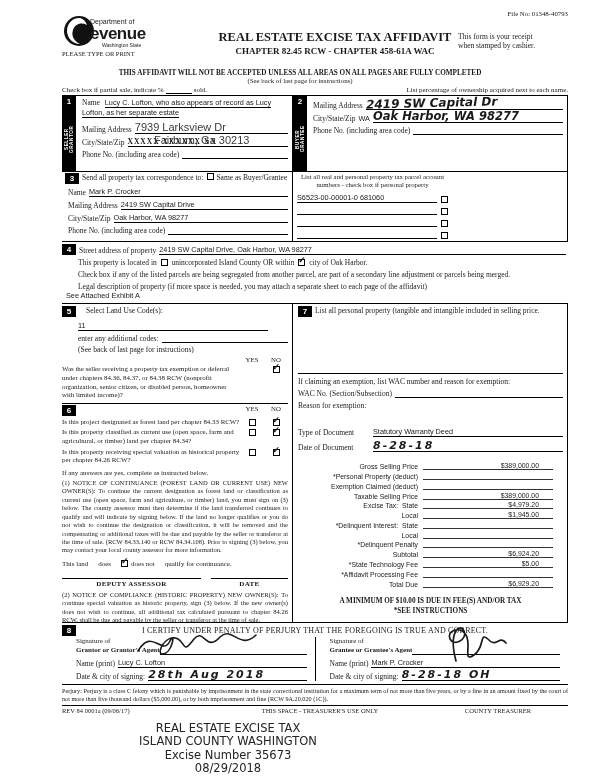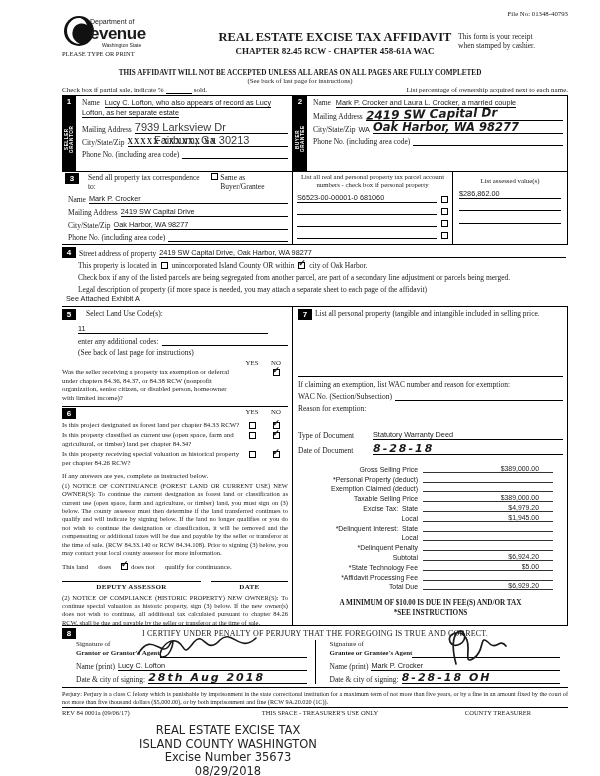--- a/index.html
+++ b/index.html
@@ -55,21 +55,21 @@
   .nameblock { margin:1px 2px 0 3px; line-height:1.35; }
   .city-struck { font-weight:bold; letter-spacing:1px; }
   .overlay-ga { position:absolute; left:92px; top:38px; z-index:3; font-family:"Liberation Sans",sans-serif;
                 font-size:11px; color:#3a3a3a; white-space:nowrap; }
 
   
   .rowB { display:flex; border-bottom:1px solid #000; min-height:50px; border-right:1px solid #000; }
   .box3 { flex:0 0 230px; display:flex; }
   .box3 .fields { padding-top:0; }
   .b3head { display:flex; align-items:flex-start; margin-top:1px; }
-  .b3head .txt { margin-left:9px; }
+  .b3head .txt { margin-left:3px; }
   .parcelbox { flex:0 0 160px; border-left:1px solid #000; padding:1px 4px 2px; }
   .parcelhead { text-align:center; font-size:6.8px; line-height:1.2; }
   .prow { display:flex; align-items:flex-end; margin-top:4px; }
   .prow .pline { flex:1; border-bottom:1px solid #000; min-height:8px; }
   .prow .cb { margin-left:4px; }
   .assessbox { flex:1; border-left:1px solid #000; padding:1px 6px 2px; }
   .assesshead { text-align:center; font-size:6.8px; margin-top:4px; }
   .arow { border-bottom:1px solid #000; min-height:8px; margin-top:4.5px; }
 
   
@@ -230,24 +230,20 @@
 
       <div class="pbox box2">
         <div class="sidecol">
           <span class="tab">2</span>
           <div class="vstrip">
             <span class="vtxt">BUYER</span>
             <span class="vtxt">GRANTEE</span>
           </div>
         </div>
         <div class="fields">
-          <div class="nameblock">
-            <span class="lbl">Name</span>
-            <span class="uval typed">Mark P. Crocker and Laura L. Crocker, a married couple</span>
-          </div>
           <div class="frow">
             <span class="lbl">Mailing Address</span>
             <span class="fill"><span class="hw" style="font-size:12px;transform:rotate(-1.5deg);display:inline-block">2419 SW Capital Dr</span></span>
           </div>
           <div class="frow">
             <span class="lbl">City/State/Zip</span>
             <span class="typed" style="margin-right:3px">WA</span>
             <span class="fill"><span class="hw" style="font-size:11.5px;display:inline-block">Oak Harbor, WA 98277</span></span>
           </div>
           <div class="frow">
@@ -300,26 +296,20 @@
         <div class="prow">
           <span class="pline"></span>
           <span class="cb"></span>
         </div>
         <div class="prow">
           <span class="pline"></span>
           <span class="cb"></span>
         </div>
       </div>
 
-      <div class="assessbox">
-        <div class="assesshead">List assessed value(s)</div>
-        <div class="arow typed">$286,862.00</div>
-        <div class="arow"></div>
-        <div class="arow"></div>
-      </div>
     </div>
 
     <div class="box4">
       <div class="b4line1">
         <span class="tab">4</span>
         <span class="txt">Street address of property</span>
         <span class="fill typed">2419 SW Capital Drive, Oak Harbor, WA 98277</span>
       </div>
       <div class="b4line">
         <span>This property is located in</span>

